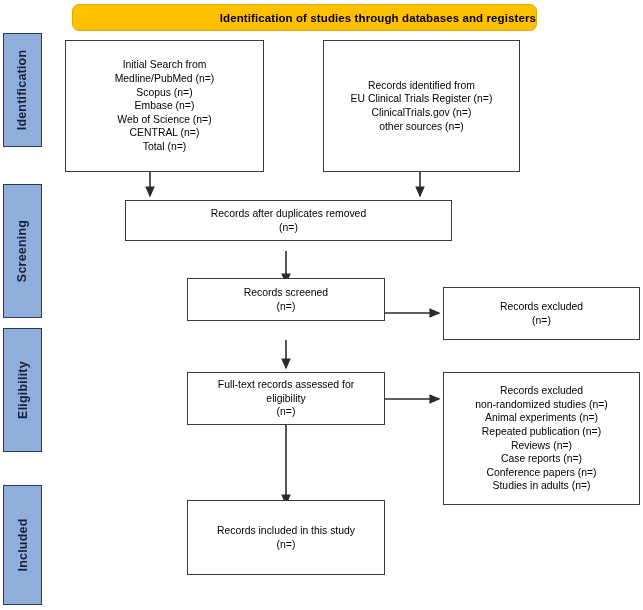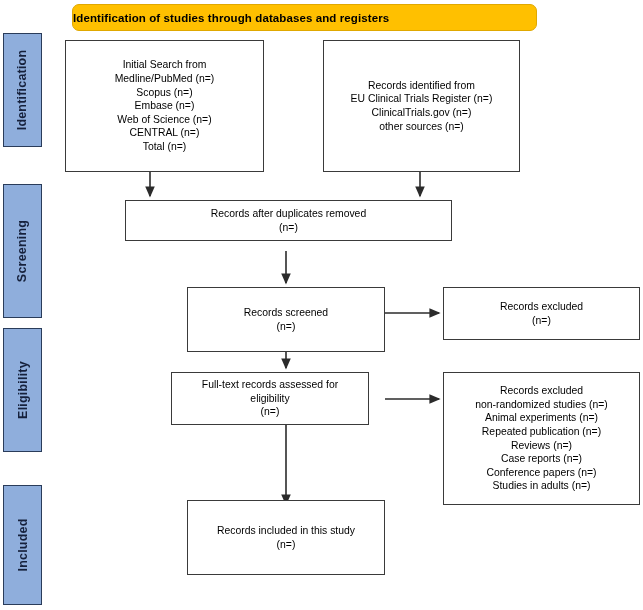--- a/index.html
+++ b/index.html
@@ -19,21 +19,21 @@
   }
 
   
   .banner {
     position: absolute;
     background: #FFC000;
     border: 1px solid #E0A800;
     border-radius: 7px;
     display: flex;
     align-items: center;
-    justify-content: flex-start;
+    justify-content: flex-end;
     font-weight: bold;
     font-size: 11.5px;
     color: #000000;
     letter-spacing: 0.1px;
   }
 
   
   .stage {
     position: absolute;
     background: #8FAEDC;
@@ -139,31 +139,31 @@
 EU Clinical Trials Register (n=)
 ClinicalTrials.gov (n=)
 other sources (n=)</span>
   </div>
 
   <div class="node" style="left:125px; top:200px; width:327px; height:41px;">
     <span class="node-text">Records after duplicates removed
 (n=)</span>
   </div>
 
-  <div class="node" style="left:187px; top:287px; width:198px; height:65px;align-items:center;">
+  <div class="node" style="left:187px; top:278px; width:198px; height:43px;align-items:center;">
     <span class="node-text">Records screened
 (n=)</span>
   </div>
 
   <div class="node" style="left:443px; top:287px; width:197px; height:53px;">
     <span class="node-text">Records excluded
 (n=)</span>
   </div>
 
-  <div class="node" style="left:171px; top:372px; width:198px; height:53px;">
+  <div class="node" style="left:187px; top:372px; width:198px; height:53px;">
     <span class="node-text">Full-text records assessed for
 eligibility
 (n=)</span>
   </div>
 
   <div class="node" style="left:443px; top:372px; width:197px; height:133px;">
     <span class="node-text">Records excluded
 non-randomized studies (n=)
 Animal experiments (n=)
 Repeated publication (n=)

